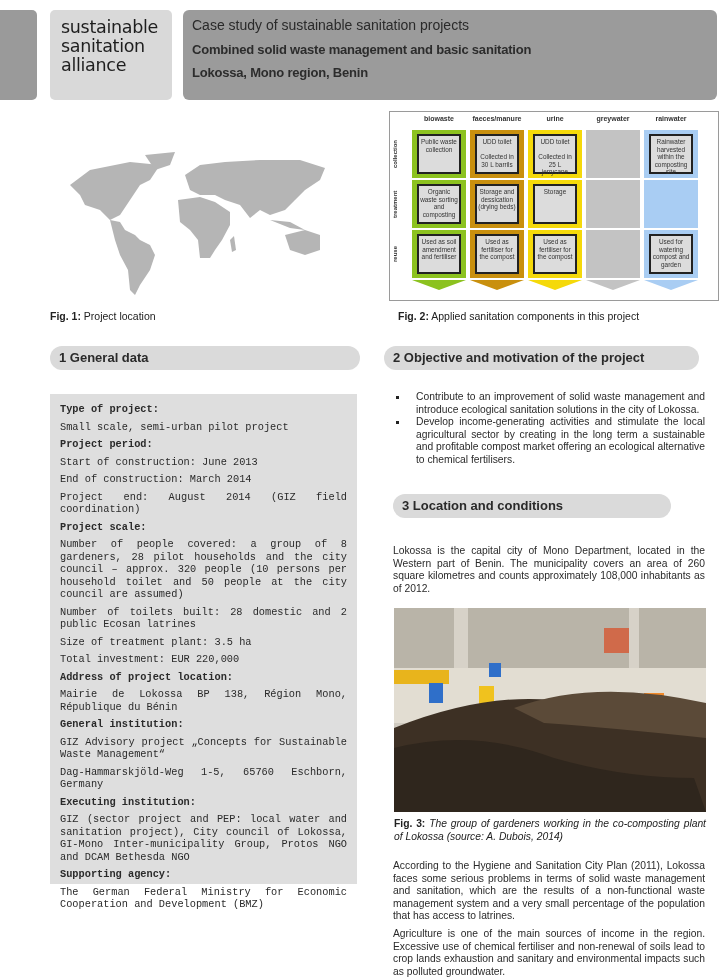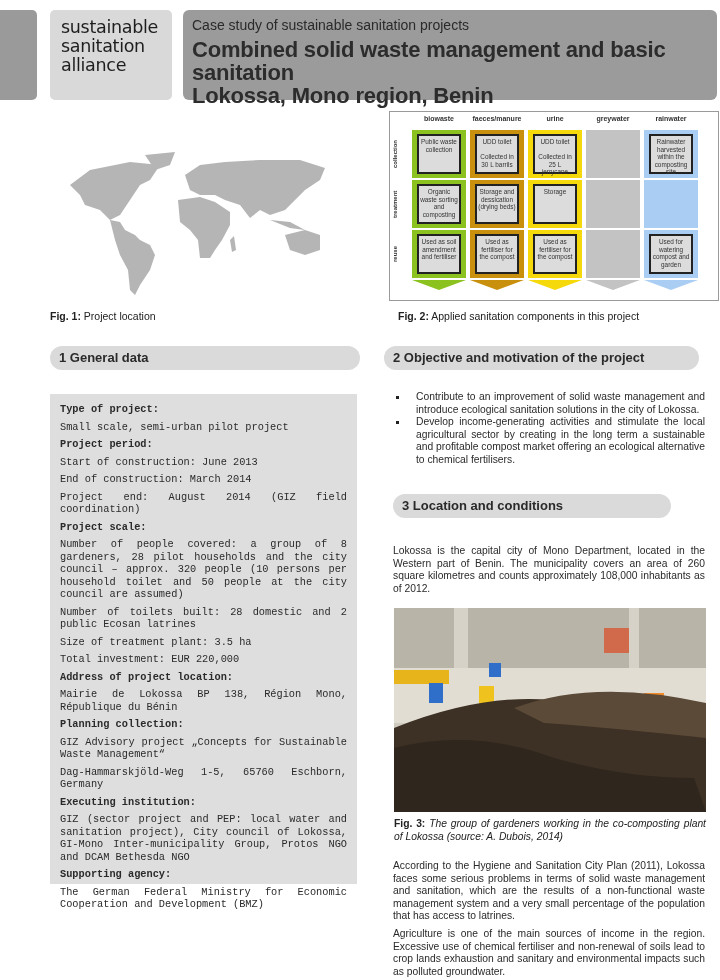--- a/index.html
+++ b/index.html
@@ -2,21 +2,21 @@
 <html><head>
 <meta charset="utf-8">
 <style>
   * { box-sizing: border-box; margin: 0; padding: 0; }
   body { width: 720px; height: 980px; background: #fff; font-family: "Liberation Sans", sans-serif; color: #222; position: relative; overflow: hidden; }
 
   .hdr-left { position: absolute; left: 0; top: 10px; width: 37px; height: 90px; background: #9a9a9a; border-radius: 0 5px 5px 0; }
   .hdr-logo { position: absolute; left: 50px; top: 10px; width: 122px; height: 90px; background: #d9d9d9; border-radius: 5px; padding: 8px 0 0 11px; font-family: "DejaVu Sans", sans-serif; font-size: 17.5px; line-height: 19px; color: #1e1e1e; letter-spacing: -0.3px; }
   .hdr-main { position: absolute; left: 183px; top: 10px; width: 534px; height: 90px; background: #9b9b9b; border-radius: 6px; padding: 6px 0 0 9px; }
   .hdr-sub { font-size: 14px; color: #2a2a2a; line-height: 18px; }
-  .hdr-title { font-size: 22px; font-weight: bold; color: #2c2c2c; line-height: 23px; margin-top: 4px; letter-spacing: -0.2px; }
+  .hdr-title { font-size: 13px; font-weight: bold; color: #2c2c2c; line-height: 23px; margin-top: 4px; letter-spacing: -0.2px; }
 
   .fig1 { position: absolute; left: 50px; top: 140px; width: 320px; height: 160px; }
   .cap { position: absolute; font-size: 10.5px; color: #222; }
   .cap b { font-weight: bold; }
 
   .diag { position: absolute; left: 389px; top: 111px; width: 330px; height: 190px; border: 1px solid #9a9a9a; background: #fff; }
   .diag .colh { position: absolute; top: 3px; font-size: 7px; font-weight: bold; color: #333; text-align: center; width: 54px; }
   .diag .rowh { position: absolute; left: 2px; width: 14px; font-size: 6px; font-weight: bold; color: #333; writing-mode: vertical-rl; transform: rotate(180deg); text-align: center; }
   .cell { position: absolute; width: 54px; height: 48px; }
   .cell .inner { position: absolute; left: 5px; top: 4px; right: 5px; bottom: 4px; background: #dcdcdc; border: 2px solid #222; font-size: 6.4px; color: #333; text-align: center; line-height: 7.6px; padding-top: 2px; }
@@ -134,21 +134,21 @@
     <div class="val">Start of construction: June 2013</div>
     <div class="val">End of construction: March 2014</div>
     <div class="val">Project end: August 2014 (GIZ field coordination)</div>
     <div class="lbl">Project scale:</div>
     <div class="val">Number of people covered: a group of 8 gardeners, 28 pilot households and the city council – approx. 320 people (10 persons per household toilet and 50 people at the city council are assumed)</div>
     <div class="val">Number of toilets built: 28 domestic and 2 public Ecosan latrines</div>
     <div class="val">Size of treatment plant: 3.5 ha</div>
     <div class="val">Total investment: EUR 220,000</div>
     <div class="lbl">Address of project location:</div>
     <div class="val">Mairie de Lokossa BP 138, Région Mono, République du Bénin</div>
-    <div class="lbl">Planning collection:</div>
+    <div class="lbl">General institution:</div>
     <div class="val">GIZ Advisory project „Concepts for Sustainable Waste Management“</div>
     <div class="val">Dag-Hammarskjöld-Weg 1-5, 65760 Eschborn, Germany</div>
     <div class="lbl">Executing institution:</div>
     <div class="val">GIZ (sector project and PEP: local water and sanitation project), City council of Lokossa, GI-Mono Inter-municipality Group, Protos NGO and DCAM Bethesda NGO</div>
     <div class="lbl">Supporting agency:</div>
     <div class="val">The German Federal Ministry for Economic Cooperation and Development (BMZ)</div>
   </div>
 
 <div class="sec-bar" style="left:384px; top:346px; width:315px;">2  Objective and motivation of the project</div>
 <ul class="bullets">

